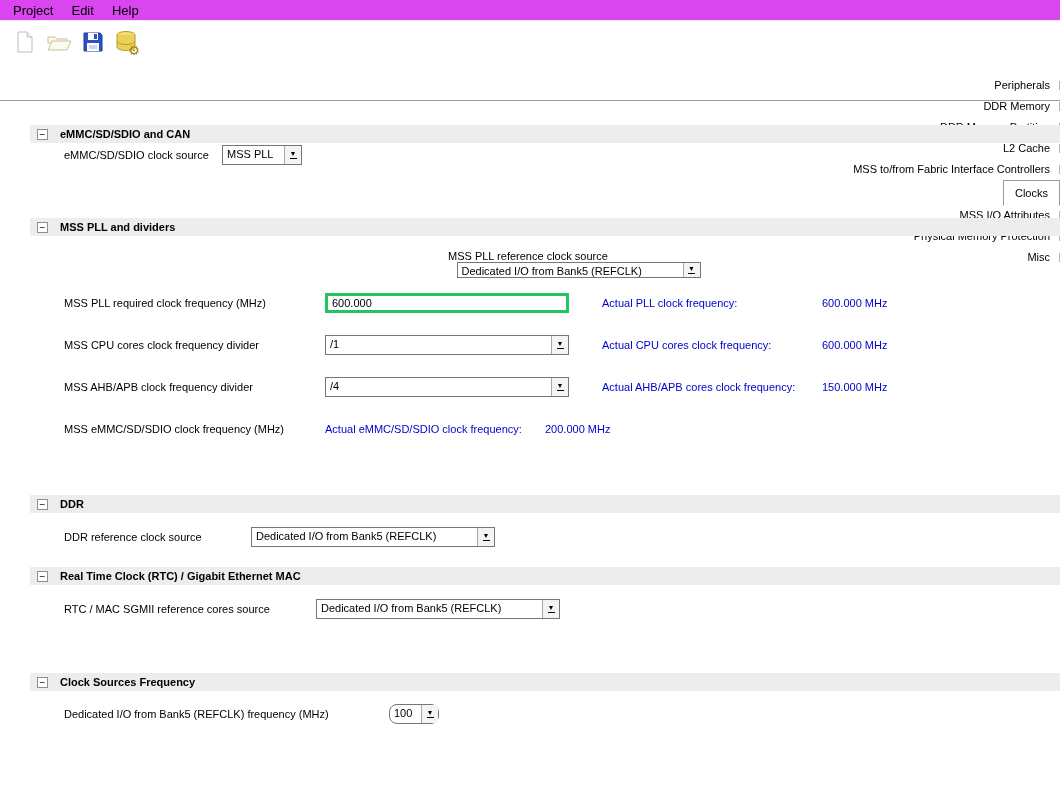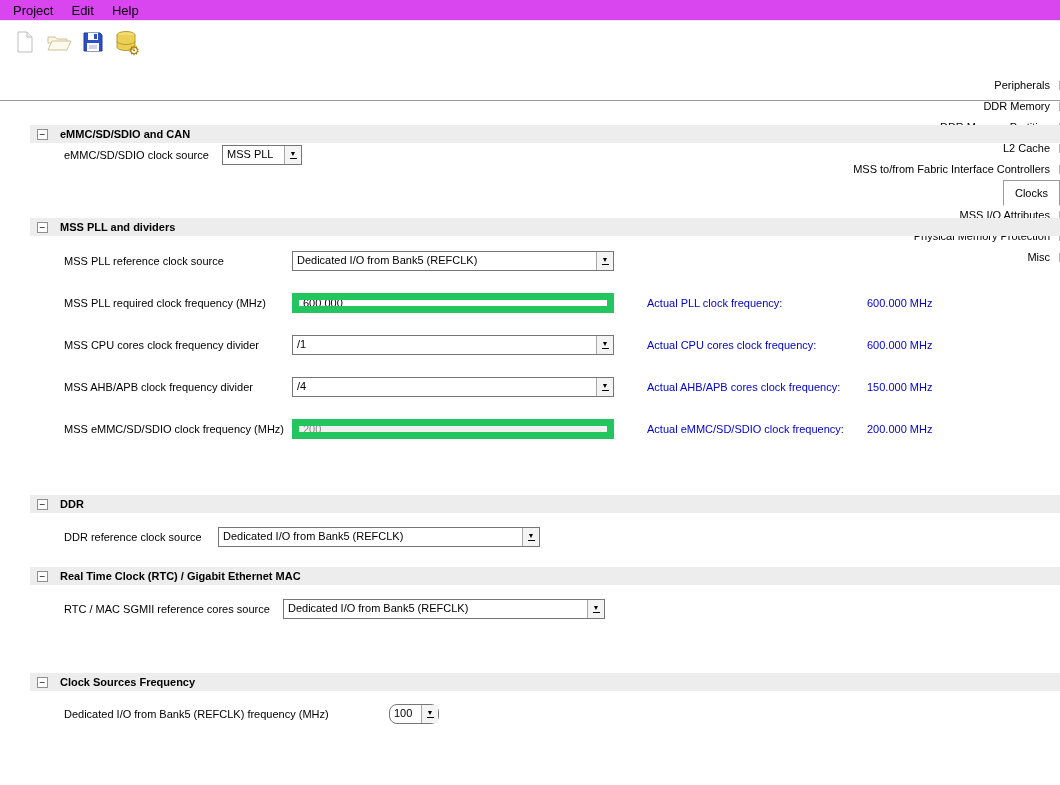--- a/index.html
+++ b/index.html
@@ -43,34 +43,34 @@
   .w-lbl-s1 { width:158px; } .w-lbl-s2 { width:228px; } .w-lbl-s3 { width:154px; }
   .w-lbl-s4 { width:219px; } .w-lbl-s5 { width:279px; }
 
   .combo { height:20px; border:1px solid #767676; background:#fff; display:flex;
            align-items:stretch; cursor:default; }
   .combo-text { flex:1; padding:2px 4px 0 4px; overflow:hidden; white-space:nowrap; }
   .combo-arrow { width:17px; border-left:1px solid #a8a8a8; background:#f4f4f4;
                  display:flex; flex-direction:column; align-items:center; justify-content:center; }
   .combo-arrow .tri { font-size:7px; line-height:6px; }
   .combo-arrow .bar { width:7px; height:0; border-bottom:1px solid #000; margin-top:1px; }
-  .w-lg { width:322px; } .w-sm { width:80px; } .w-xs { width:50px;border-radius:8px; }
-
-  input.txt { height:20px; border:7px solid #22c55e; background:#fff; padding:0 4px;
+  .w-lg { width:244px;margin-left:33px; } .w-sm { width:80px; } .w-xs { width:50px;border-radius:8px; }
+
+  input.txt { height:20px; border:3px solid #22c55e; background:#fff; padding:0 4px;
               font-family:"Liberation Sans", sans-serif; font-size:11px; }
   input.txt:disabled { background:#f0f0f0; color:#8a8a8a; }
 
   .actual-lbl { margin-left:33px; width:220px; color:#0000cc; white-space:nowrap; }
   .actual-val { color:#0000cc; white-space:nowrap; }
 
   
   .mt-sec1-h { margin-top:24px; }
   .mt-sec1-r { margin-top:1px; }
   .mt-sec2-h { margin-top:52px; }
-  .mt-first  { margin-top:14px; }
+  .mt-first  { margin-top:14px;flex-direction:column; }
   .mt-row    { margin-top:20px; }
   .mt-sec3-h { margin-top:55px; }
   .mt-sec3-r { margin-top:13px; }
   .mt-sec4-h { margin-top:19px; }
   .mt-sec4-r { margin-top:13px; }
   .mt-sec5-h { margin-top:53px; }
   .mt-sec5-r { margin-top:12px;gap:46px; }
 </style>
 </head>
 <body>
@@ -198,21 +198,20 @@
             <span class="tri">▼</span>
             <span class="bar"></span>
           </span>
       </div>
       <span class="actual-lbl">Actual AHB/APB cores clock frequency:</span>
       <span class="actual-val">150.000 MHz</span>
     </div>
 
     <div class="row mt-row">
       <span class="lbl w-lbl-s2">MSS eMMC/SD/SDIO clock frequency (MHz)</span>
-      <input class="txt w-lg" type="text" disabled="" value="200" style="">
       <span class="actual-lbl">Actual eMMC/SD/SDIO clock frequency:</span>
       <span class="actual-val">200.000 MHz</span>
     </div>
 
     <div class="sec-header mt-sec3-h">
       <span class="collapse-box">−</span>
       <span class="sec-title">DDR</span>
     </div>
     <div class="row mt-sec3-r">
       <span class="lbl w-lbl-s3">DDR reference clock source</span>

